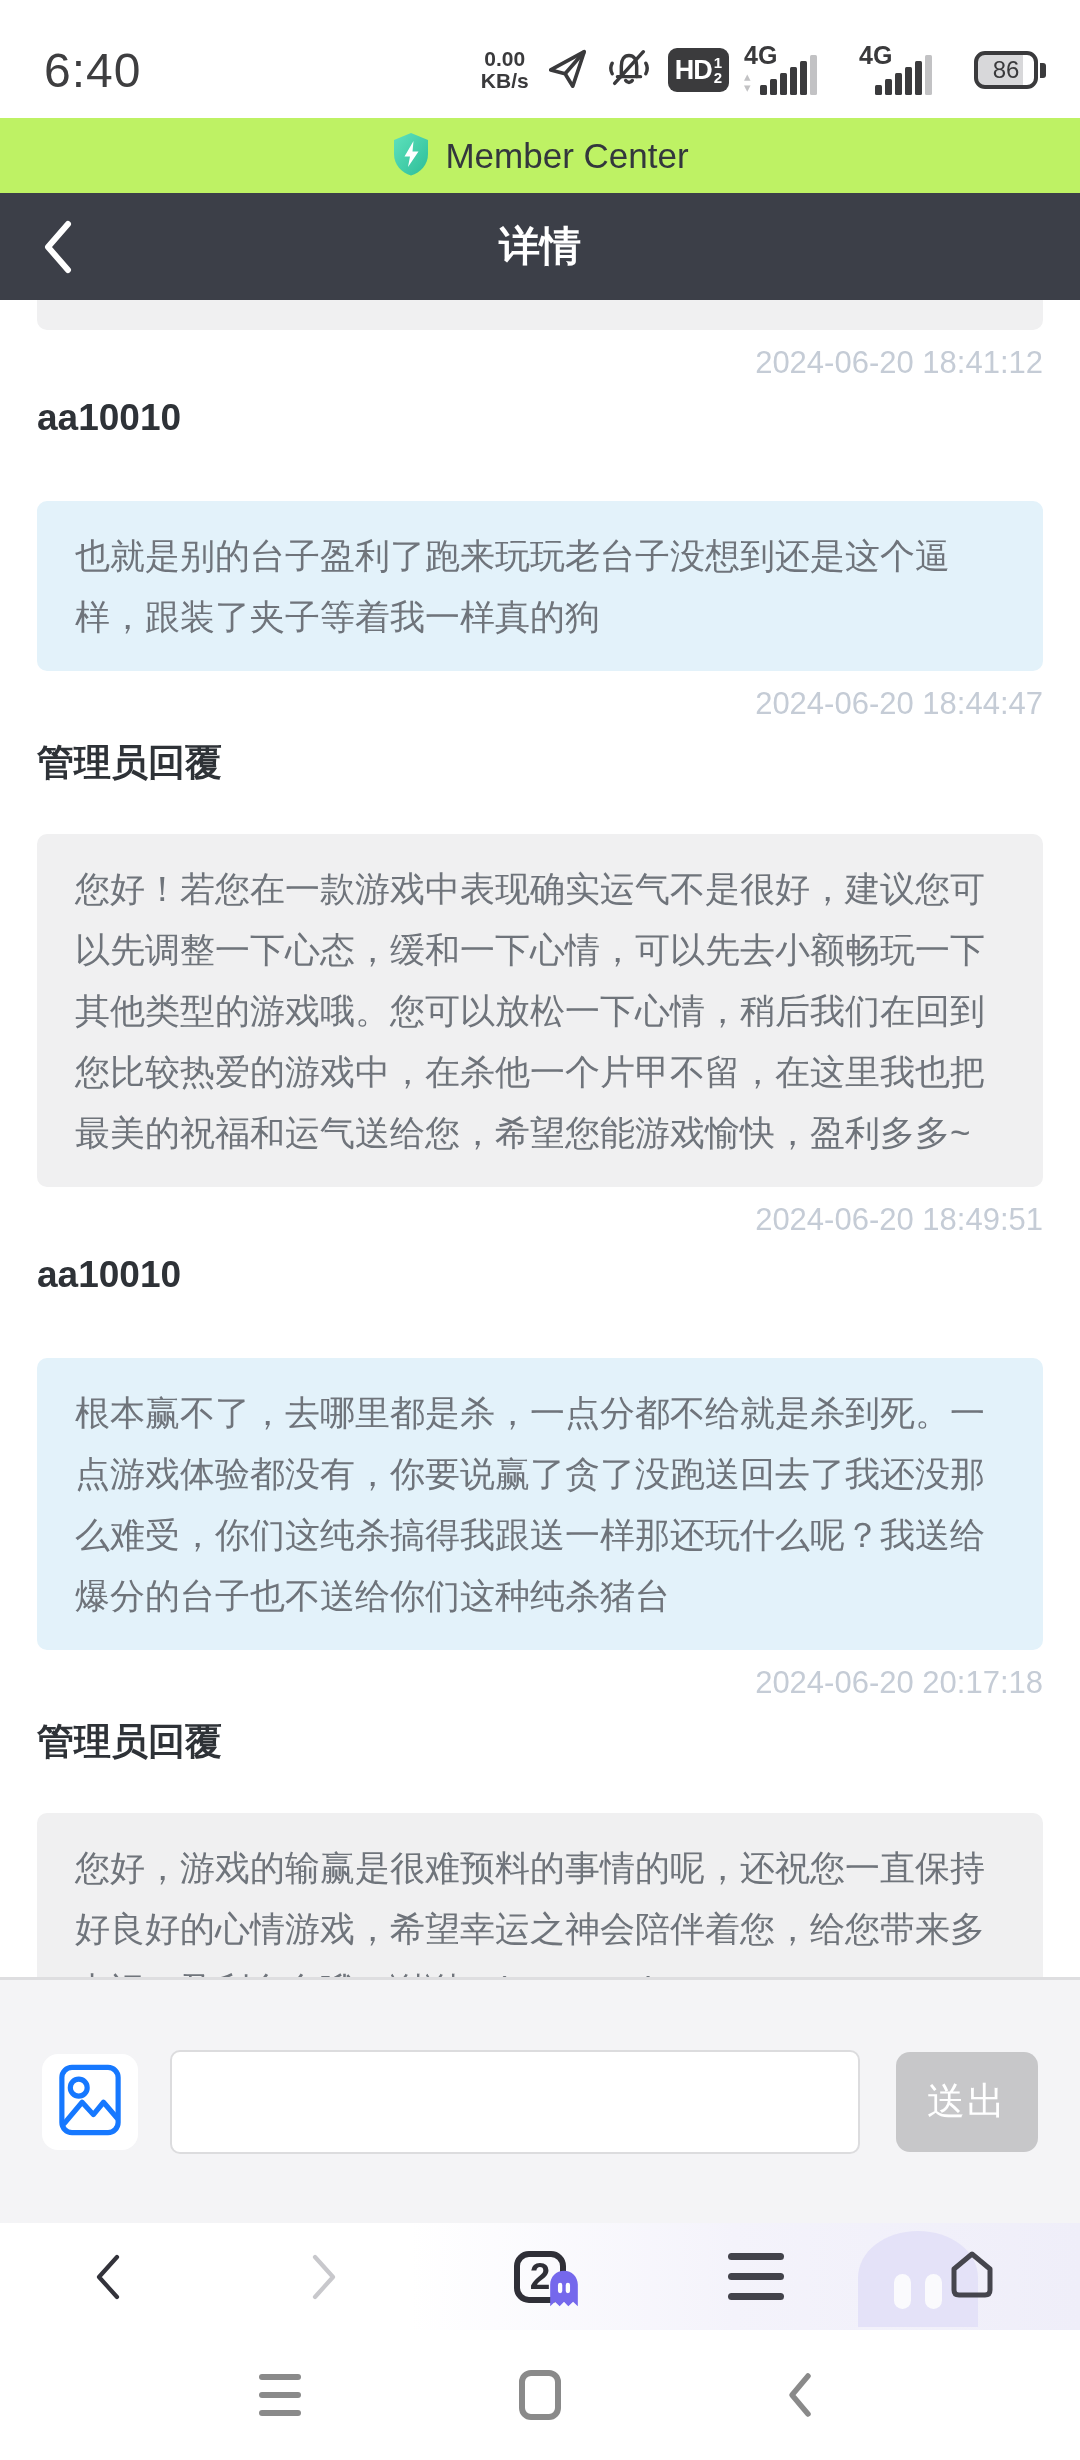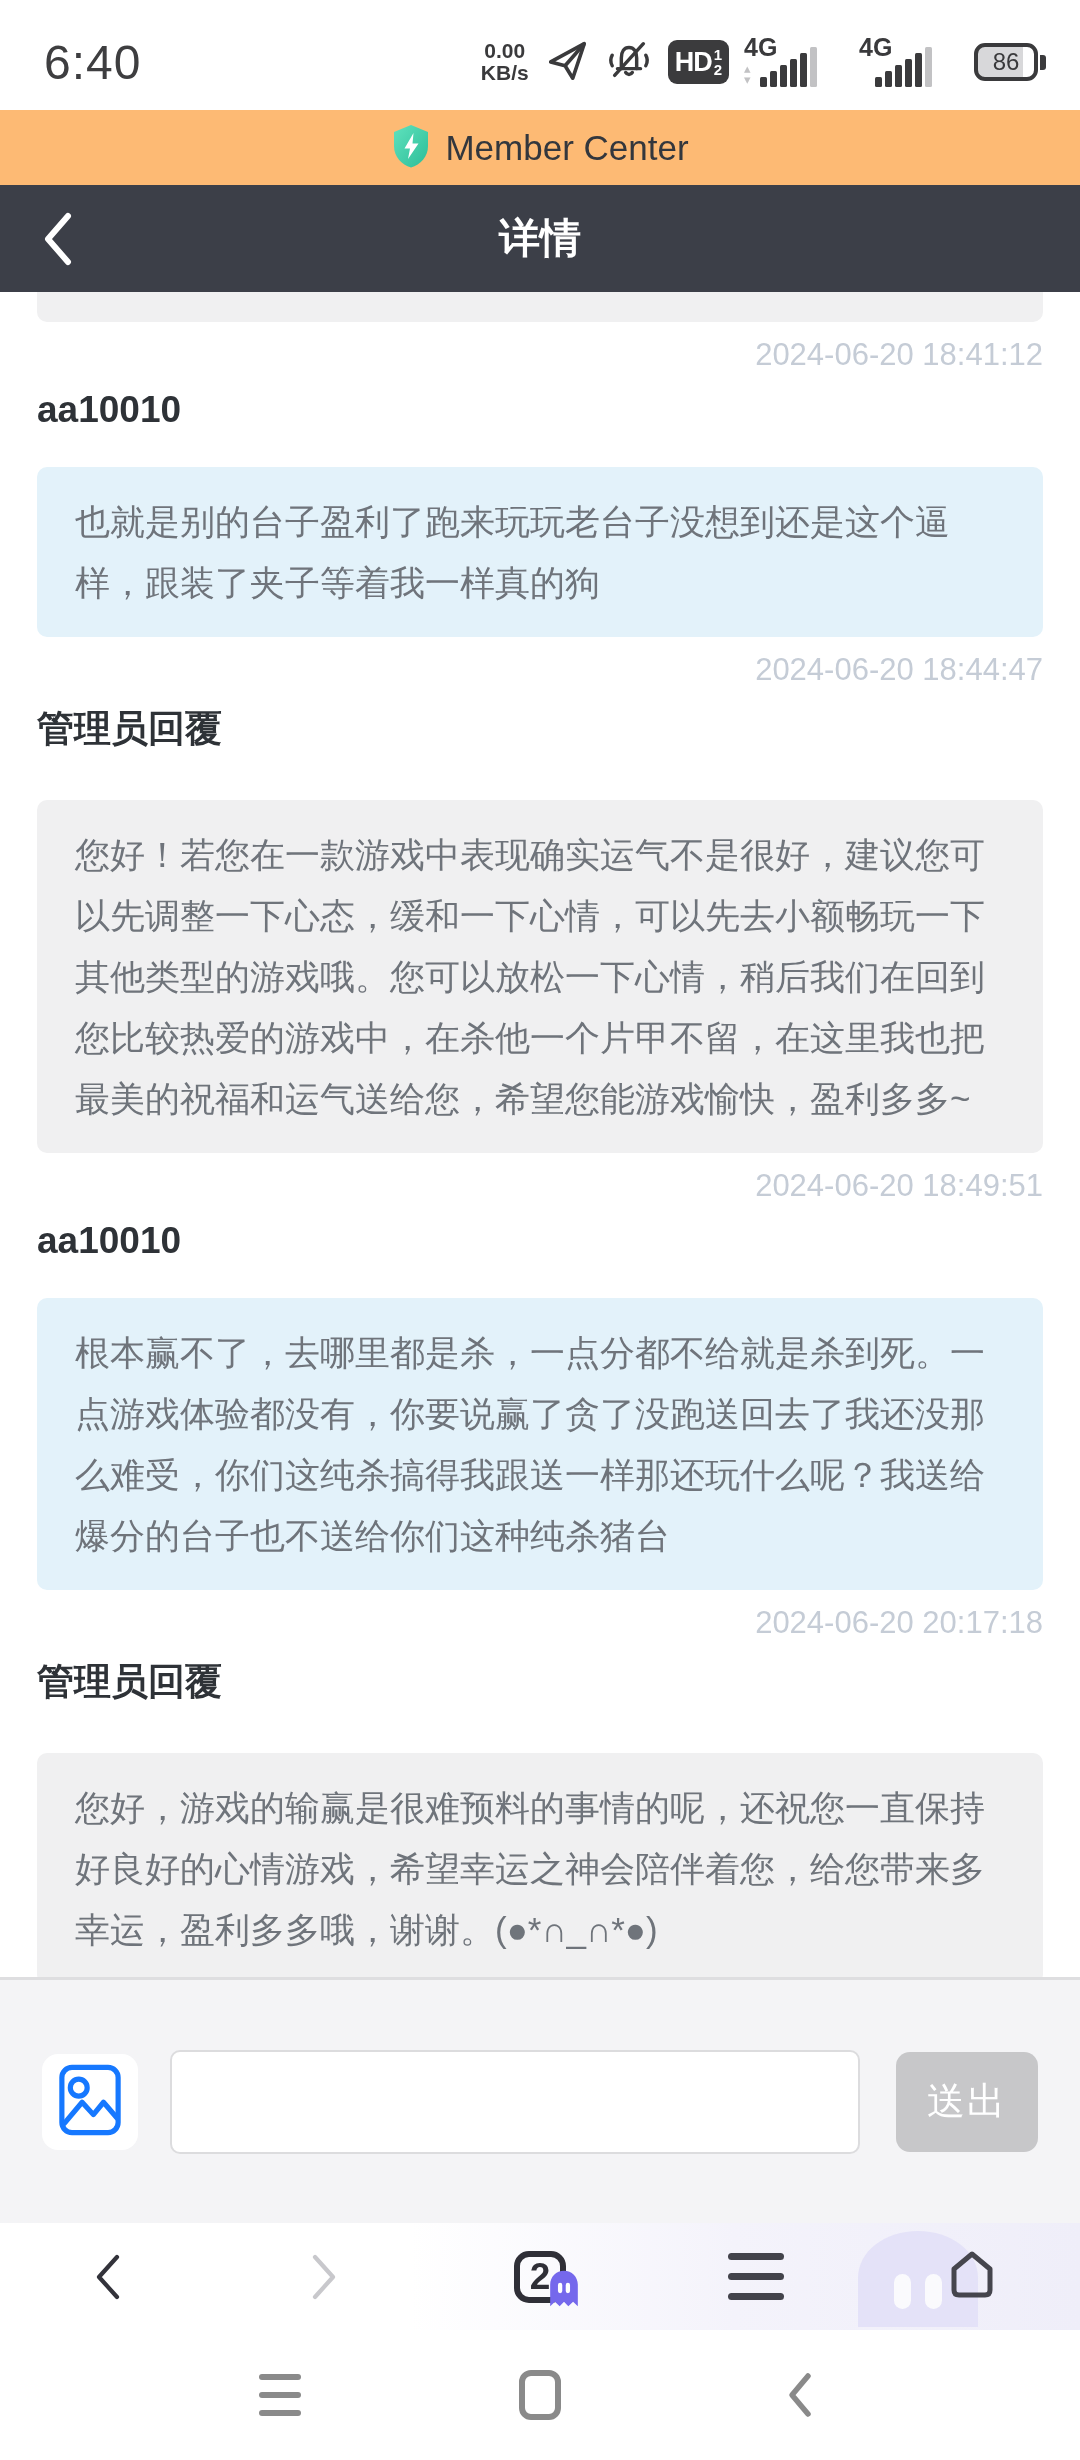--- a/index.html
+++ b/index.html
@@ -4,21 +4,21 @@
 <style>
   * { margin:0; padding:0; box-sizing:border-box; }
   html,body { width:1080px; height:2460px; }
   body {
     font-family:"Liberation Sans","DejaVu Sans",sans-serif;
     background:#ffffff; color:#2e3237;
     display:flex; flex-direction:column; overflow:hidden;
   }
   
   .status-bar{ height:110px; background:#fff; display:flex; align-items:center;
-    justify-content:space-between; padding:14px 34px 0 44px; flex:0 0 auto; }
+    justify-content:space-between; padding:14px 34px 0 44px; flex:0 0 auto;margin-top:8px; }
   .sb-time{ font-size:48px; font-weight:500; color:#3e3e40; letter-spacing:1px; }
   .sb-right{ display:flex; align-items:center; gap:15px; }
   .sb-speed{ display:flex; flex-direction:column; align-items:center; line-height:22px;
     font-size:21px; font-weight:700; color:#3a3a3c; }
   .hd-badge{ background:#3b3b3d; color:#fff; border-radius:9px; height:44px;
     display:flex; align-items:center; padding:17px 7px; font-weight:700; }
   .hd-badge .hd{ font-size:27px; letter-spacing:-1px; }
   .hd-nums{ display:flex; flex-direction:column; font-size:15px; line-height:15px; margin-left:2px; font-weight:700; }
   .sig{ position:relative; width:100px; height:54px; }
   .sig-label{ position:absolute; top:0; left:0; font-size:25px; font-weight:700; color:#3a3a3c; line-height:1; }
@@ -27,34 +27,34 @@
   .sig .bar.dim{ background:#c2c2c4; }
   .sig-arrows{ position:absolute; bottom:4px; left:0; display:flex; flex-direction:column;
     font-size:13px; line-height:11px; color:#c2c2c4; }
   .battery{ display:flex; align-items:center; }
   .battery-body{ width:64px; height:38px; border:4px solid #3a3a3c; border-radius:11px;
     background:linear-gradient(90deg,#d8d8da 0 80%,#ffffff 80%);
     display:flex; align-items:center; justify-content:center;
     font-size:24px; color:#3a3a3c; }
   .battery-nub{ width:6px; height:15px; background:#3a3a3c; border-radius:0 3px 3px 0; margin-left:2px; }
   
-  .site-header{ height:75px; background:#fdba74; display:flex; align-items:center;
+  .site-header{ height:75px; background:#bef264; display:flex; align-items:center;
     justify-content:center; gap:14px; flex:0 0 auto; }
   .site-title{ font-size:35px; color:#33373d; }
   
   .app-navbar{ height:107px; background:#3c3f48; display:flex; align-items:center;
     padding:0 40px; flex:0 0 auto; position:relative; }
   .nav-back{ width:60px; display:flex; align-items:center; cursor:pointer; }
   .nav-title{ position:absolute; left:0; right:0; text-align:center; color:#fff;
     font-size:41px; font-weight:700; pointer-events:none; }
   
   .chat{ flex:1 1 auto; overflow:hidden; background:#fff; padding:0 37px; }
   .bubble{ border-radius:10px; padding:24px 38px; font-size:35px; line-height:61px;
     color:#6f747b; }
-  .bubble.user{ background:#e3f2fa; margin-top:36px; }
+  .bubble.user{ background:#e3f2fa; margin-top:62px; }
   .bubble.admin{ background:#f0f0f1; margin-top:46px; }
   .bubble.partial{ height:30px; padding:0; border-radius:0 0 10px 10px; background:#f0f0f1; margin-top:0; }
   .msg-time{ text-align:right; font-size:31px; color:#c5ccd6; margin-top:15px; }
   .msg-sender{ font-size:37px; font-weight:700; color:#2e3237; margin-top:16px; }
   
   .composer{ height:246px; flex:0 0 auto; background:#f4f4f6; border-top:3px solid #dedee0;
     display:flex; align-items:center; padding:0 42px; }
   .img-btn{ width:96px; height:96px; background:#fff; border-radius:16px; display:flex;
     align-items:center; justify-content:center; flex:0 0 auto; cursor:pointer; }
   .composer-input{ flex:1 1 auto; height:104px; margin:0 36px 0 32px; background:#fff;

